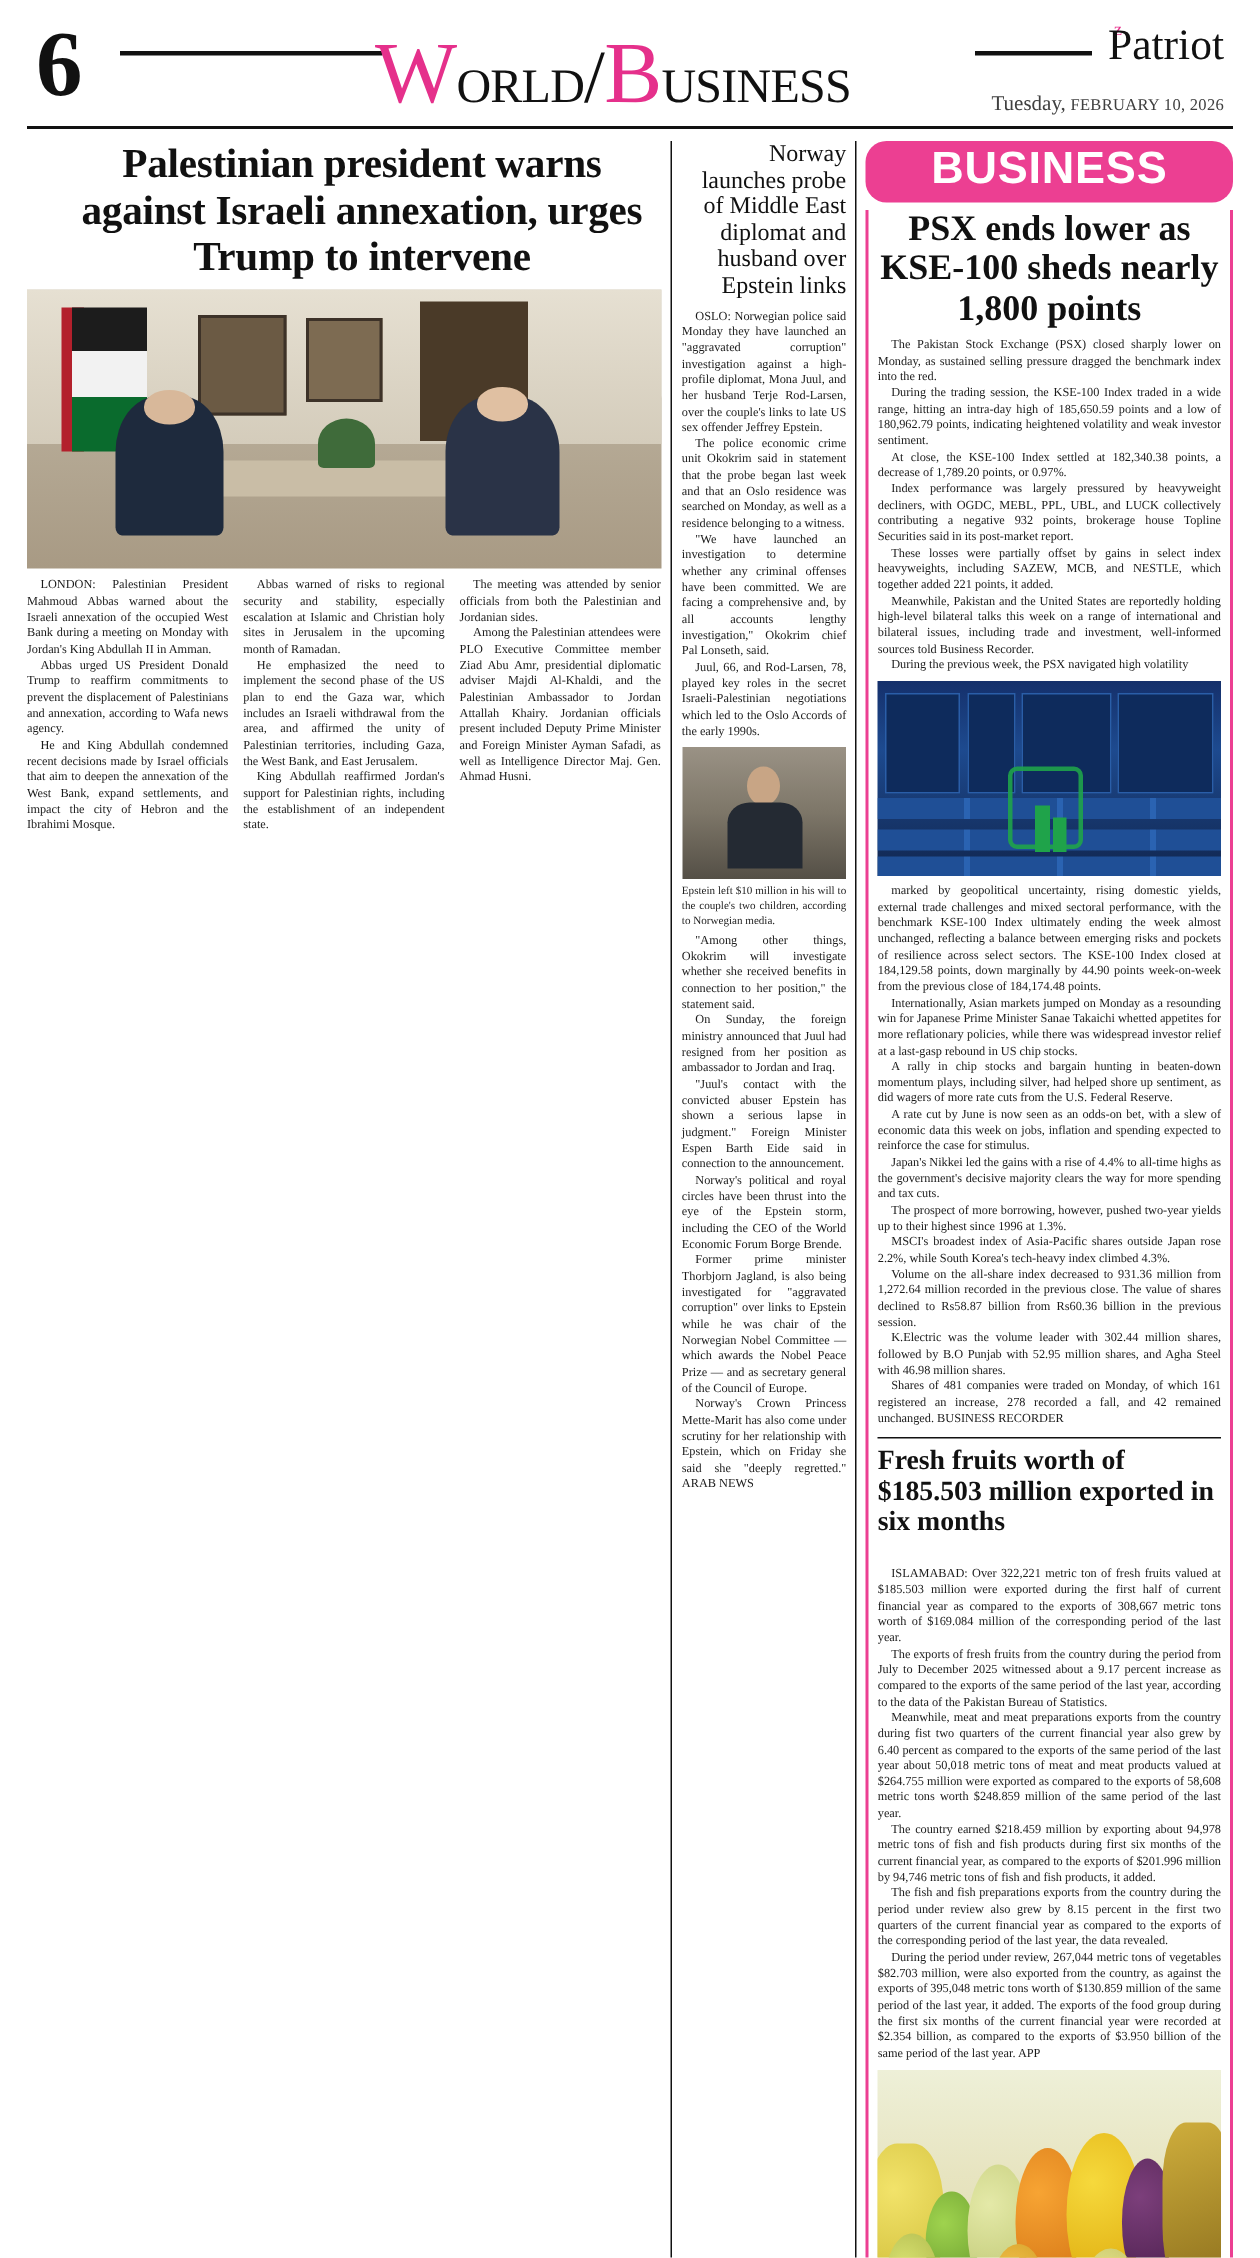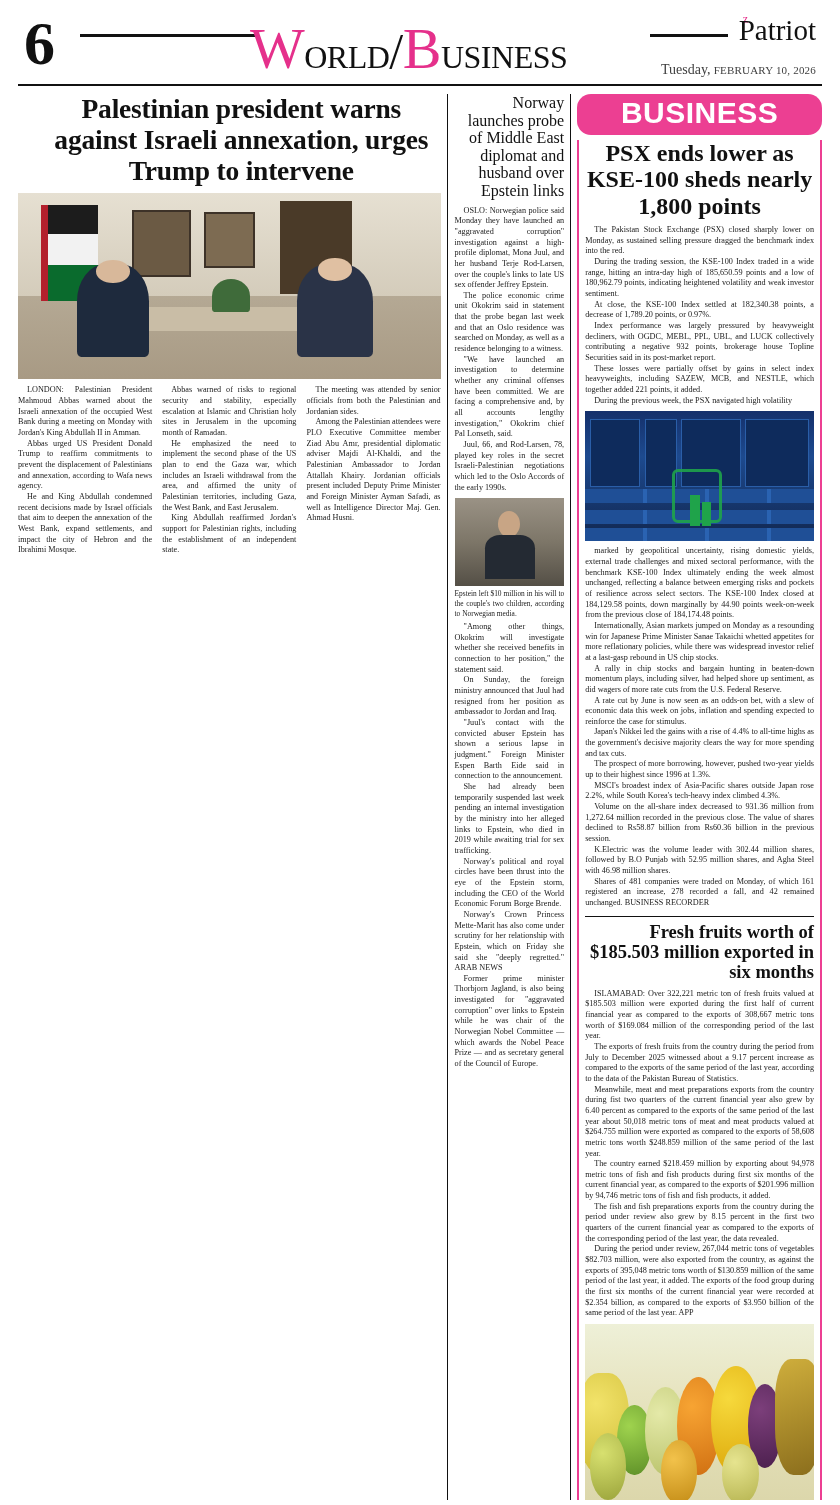--- a/index.html
+++ b/index.html
@@ -59,21 +59,21 @@
   .hl-mid {
     font-size: 16px; font-weight: 400; line-height: 1.1;
     text-align: right; color: #111;
   }
   .hl-biz {
     font-size: 24px; font-weight: 700; line-height: 1.1;
     text-align: center; color: #111;
   }
   .hl-biz2 {
     font-size: 18.5px; font-weight: 700; line-height: 1.1;
-    text-align: right; color: #111;
+    text-align: left; color: #111;
   }
 
   .body-text { font-size: 8.2px; line-height: 1.30; text-align: justify; color: #1a1a1a; }
   .body-text p { text-indent: 9px; margin: 0; }
   .cols3 { column-count: 3; column-gap: 10px; }
   .hr-thin { height: 1px; background: #111; margin: 6px 0 5px 0; }
 
   
   .photo { width: 100%; position: relative; overflow: hidden; }
   .photo-meeting {
@@ -202,37 +202,37 @@
       </div>
       <div class="photo photo-epstein" style="margin-top:5px;">
         <div class="pe-head"></div>
           <div class="pe-body"></div>
       </div>
       <div class="caption" style="margin-top:3px;">Epstein left $10 million in his will to the couple's two children, according to Norwegian media.</div>
       <div class="body-text" style="margin-top:4px;">
         <p>"Among other things, Okokrim will investigate whether she received benefits in connection to her position," the statement said.</p>
         <p>On Sunday, the foreign ministry announced that Juul had resigned from her position as ambassador to Jordan and Iraq.</p>
         <p>"Juul's contact with the convicted abuser Epstein has shown a serious lapse in judgment." Foreign Minister Espen Barth Eide said in connection to the announcement.</p>
-        <p>She had already been temporarily suspended last week pending an internal investigation by the ministry into her alleged links to Epstein, who died in 2019 while awaiting trial for sex trafficking.</p>
         <p>Norway's political and royal circles have been thrust into the eye of the Epstein storm, including the CEO of the World Economic Forum Borge Brende.</p>
+        <p>Former prime minister Thorbjorn Jagland, is also being investigated for "aggravated corruption" over links to Epstein while he was chair of the Norwegian Nobel Committee — which awards the Nobel Peace Prize — and as secretary general of the Council of Europe.</p>
         <p>Norway's Crown Princess Mette-Marit has also come under scrutiny for her relationship with Epstein, which on Friday she said she "deeply regretted." ARAB NEWS</p>
-        <p>Former prime minister Thorbjorn Jagland, is also being investigated for "aggravated corruption" over links to Epstein while he was chair of the Norwegian Nobel Committee — which awards the Nobel Peace Prize — and as secretary general of the Council of Europe.</p>
       </div>
     </div>
 
     <div class="col-biz">
       <div class="biz-banner">BUSINESS</div>
       <div class="biz-frame">
         <div class="hl-biz">PSX ends lower as KSE-100 sheds nearly 1,800 points</div>
         <div class="body-text" style="margin-top:6px;">
           <p>The Pakistan Stock Exchange (PSX) closed sharply lower on Monday, as sustained selling pressure dragged the benchmark index into the red.</p>
           <p>During the trading session, the KSE-100 Index traded in a wide range, hitting an intra-day high of 185,650.59 points and a low of 180,962.79 points, indicating heightened volatility and weak investor sentiment.</p>
           <p>At close, the KSE-100 Index settled at 182,340.38 points, a decrease of 1,789.20 points, or 0.97%.</p>
           <p>Index performance was largely pressured by heavyweight decliners, with OGDC, MEBL, PPL, UBL, and LUCK collectively contributing a negative 932 points, brokerage house Topline Securities said in its post-market report.</p>
           <p>These losses were partially offset by gains in select index heavyweights, including SAZEW, MCB, and NESTLE, which together added 221 points, it added.</p>
+          <p>Meanwhile, Pakistan and the United States are reportedly holding high-level bilateral talks this week on a range of international and bilateral issues, including trade and investment, well-informed sources told Business Recorder.</p>
           <p>During the previous week, the PSX navigated high volatility</p>
         </div>
         <div class="photo photo-ticker" style="margin-top:5px;">
           <div class="tk-logo">JPX</div>
           <div class="tk-panel" style="left:2%;top:6%;width:22%;height:52%;"></div>
           <div class="tk-panel" style="left:26%;top:6%;width:14%;height:52%;"></div>
           <div class="tk-panel" style="left:42%;top:6%;width:26%;height:52%;"></div>
           <div class="tk-panel" style="left:70%;top:6%;width:28%;height:52%;"></div>
           <div class="tk-row" style="top:60%;"></div>
           <div class="tk-row" style="top:76%;"></div>
@@ -250,21 +250,21 @@
           <p>The prospect of more borrowing, however, pushed two-year yields up to their highest since 1996 at 1.3%.</p>
           <p>MSCI's broadest index of Asia-Pacific shares outside Japan rose 2.2%, while South Korea's tech-heavy index climbed 4.3%.</p>
           <p>Volume on the all-share index decreased to 931.36 million from 1,272.64 million recorded in the previous close. The value of shares declined to Rs58.87 billion from Rs60.36 billion in the previous session.</p>
           <p>K.Electric was the volume leader with 302.44 million shares, followed by B.O Punjab with 52.95 million shares, and Agha Steel with 46.98 million shares.</p>
           <p>Shares of 481 companies were traded on Monday, of which 161 registered an increase, 278 recorded a fall, and 42 remained unchanged. BUSINESS RECORDER</p>
         </div>
 
         <div class="hr-thin" style="margin-top:7px;"></div>
 
         <div class="hl-biz2">Fresh fruits worth of $185.503 million exported in six months</div>
-        <div class="body-text" style="margin-top:6px;">
+        <div class="body-text" style="margin-top:19px;">
           <p>ISLAMABAD: Over 322,221 metric ton of fresh fruits valued at $185.503 million were exported during the first half of current financial year as compared to the exports of 308,667 metric tons worth of $169.084 million of the corresponding period of the last year.</p>
           <p>The exports of fresh fruits from the country during the period from July to December 2025 witnessed about a 9.17 percent increase as compared to the exports of the same period of the last year, according to the data of the Pakistan Bureau of Statistics.</p>
           <p>Meanwhile, meat and meat preparations exports from the country during fist two quarters of the current financial year also grew by 6.40 percent as compared to the exports of the same period of the last year about 50,018 metric tons of meat and meat products valued at $264.755 million were exported as compared to the exports of 58,608 metric tons worth $248.859 million of the same period of the last year.</p>
           <p>The country earned $218.459 million by exporting about 94,978 metric tons of fish and fish products during first six months of the current financial year, as compared to the exports of $201.996 million by 94,746 metric tons of fish and fish products, it added.</p>
           <p>The fish and fish preparations exports from the country during the period under review also grew by 8.15 percent in the first two quarters of the current financial year as compared to the exports of the corresponding period of the last year, the data revealed.</p>
           <p>During the period under review, 267,044 metric tons of vegetables $82.703 million, were also exported from the country, as against the exports of 395,048 metric tons worth of $130.859 million of the same period of the last year, it added. The exports of the food group during the first six months of the current financial year were recorded at $2.354 billion, as compared to the exports of $3.950 billion of the same period of the last year. APP</p>
         </div>
         <div class="photo photo-fruit" style="margin-top:5px;">
           <div class="fr" style="left:-3%;top:28%;width:22%;height:58%;background:radial-gradient(circle at 35% 30%,#f2e36a,#cbb832);border-radius:40% 40% 45% 45%;"></div>
           <div class="fr" style="left:14%;top:46%;width:15%;height:40%;background:radial-gradient(circle at 35% 30%,#9fd34e,#5d8f27);"></div>

